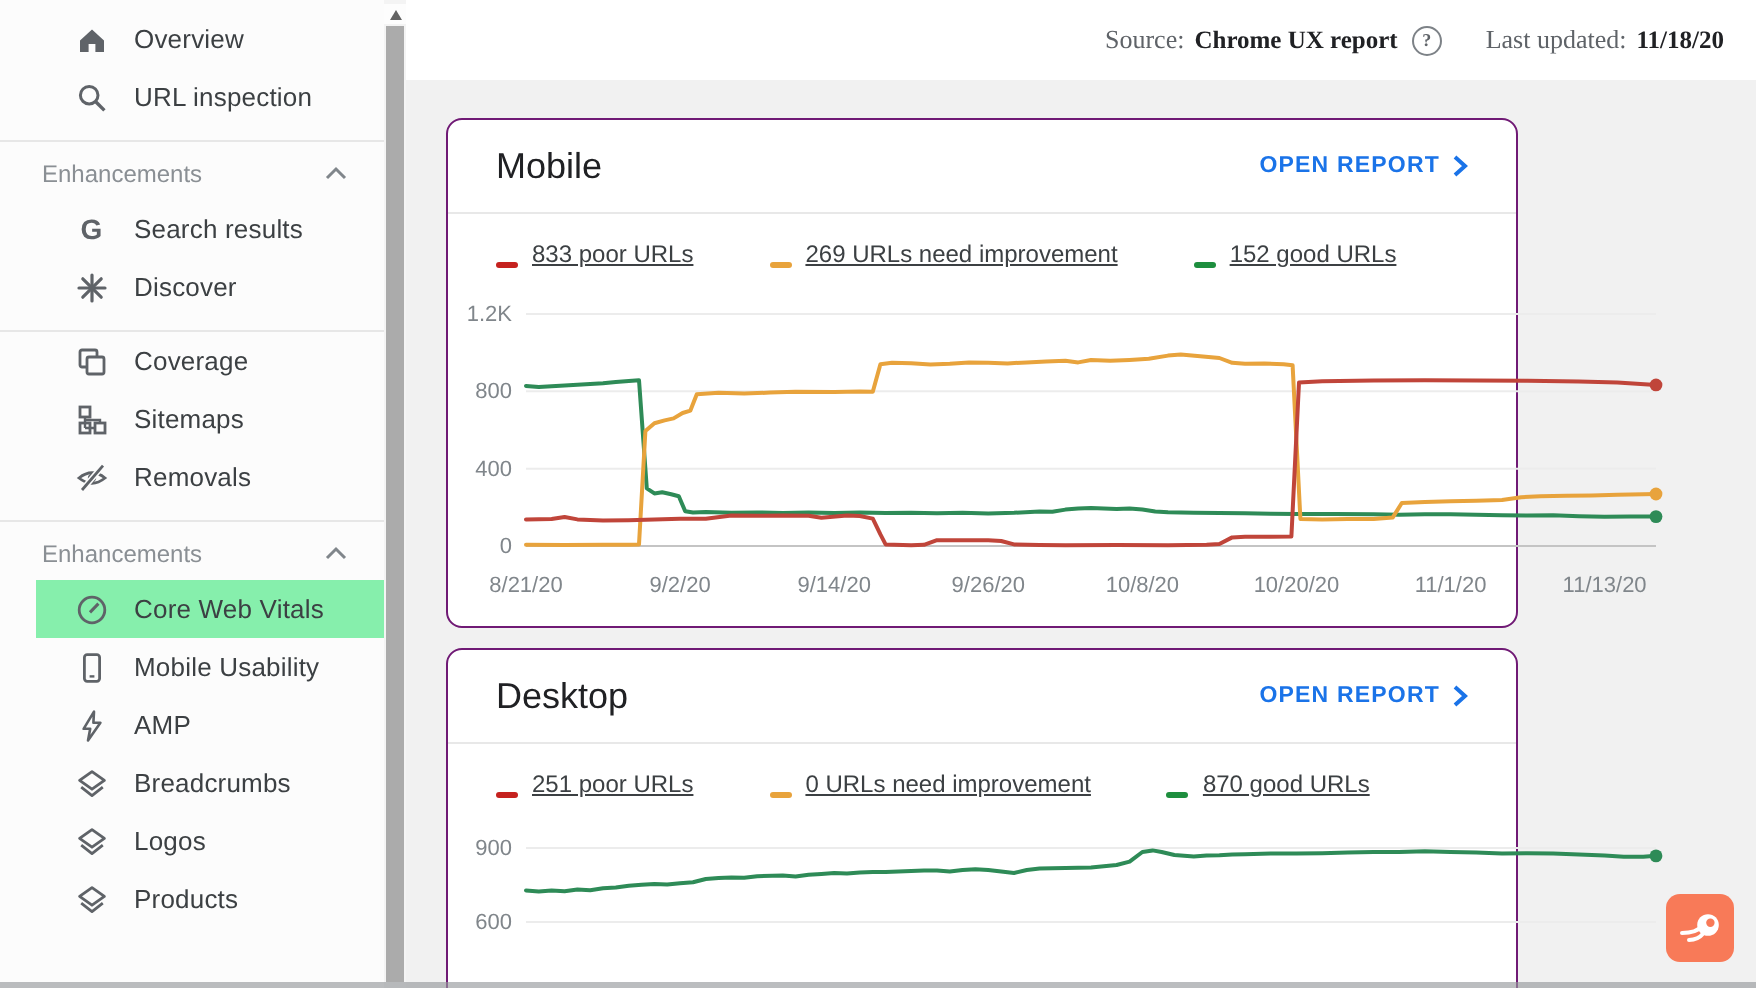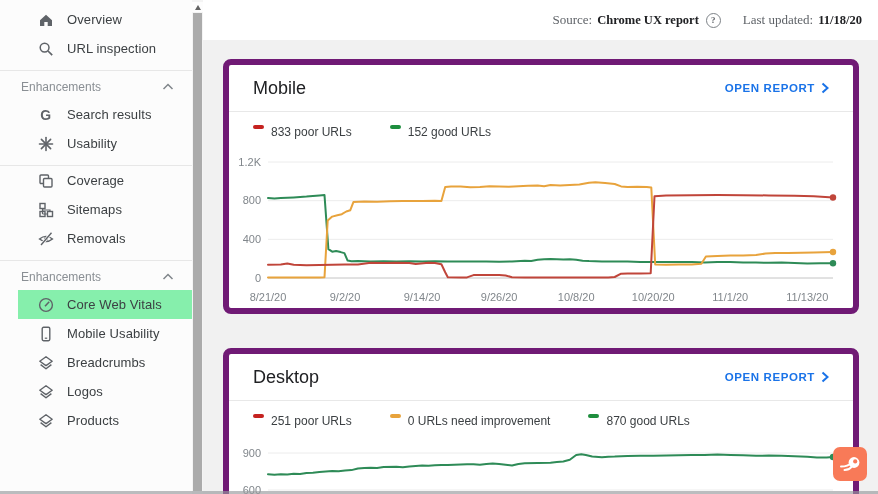--- a/index.html
+++ b/index.html
@@ -23,26 +23,26 @@
 
   
   .main{position:absolute;left:203px;top:0;right:0;bottom:0;}
   .topbar{height:40px;background:#fff;border-bottom:1px solid #e3e3e3;display:flex;align-items:center;justify-content:flex-end;padding-right:16px;font-size:13px;font-family:Liberation Serif, serif;}
   .topbar .muted{color:#5f6368;margin-right:5px;}
   .topbar .strong{color:#202124;font-weight:700;font-size:12.5px;}
   .help-icon{width:13px;height:13px;border:1.4px solid #7d8287;border-radius:50%;display:inline-flex;align-items:center;justify-content:center;
              font-size:9px;color:#5f6368;margin:0 22px 0 7px;font-weight:700;}
   .content{position:absolute;top:40px;left:0;right:0;bottom:0;background:#f1f1f1;padding:19px 0 0 20px;box-sizing:border-box;}
 
-  .card{width:636px;background:#fff;border:6px solid #701a75;border-radius:8px;box-sizing:border-box;margin-bottom:34px;height:255px;}
+  .card{width:536px;background:#fff;border:1px solid #701a75;border-radius:8px;box-sizing:border-box;margin-bottom:10px;height:255px;}
   .card-head{display:flex;justify-content:space-between;align-items:center;height:46px;padding:0 24px;border-bottom:1px solid #e8e8e8;}
   .card-title{font-size:18px;font-weight:400;color:#202124;margin:0;}
   .open-report{display:flex;align-items:center;gap:6px;color:#1a73e8;font-size:11.5px;font-weight:700;letter-spacing:.6px;text-decoration:none;cursor:pointer;}
   .legend{display:flex;align-items:center;gap:38px;padding:13px 0 0 24px;font-size:12px;color:#3c4043;}
-  .legend-item{display:flex;align-items:flex-start;}
+  .legend-item{display:flex;align-items:flex-end;text-decoration:underline;}
   .swatch{width:11px;height:3.5px;border-radius:2px;margin-right:7px;background:#999;}
   svg.chart{display:block;margin-top:4px;font-family:"Liberation Sans",sans-serif;}
 
   
   .watermark{position:absolute;left:833px;top:447px;width:34px;height:34px;border-radius:7px;background:#f87a58;
              display:flex;align-items:center;justify-content:center;}
   .bottom-edge{position:absolute;left:0;right:0;bottom:0;height:3px;background:#97999c;opacity:.65;}
 </style>
 </head>
 <body>
@@ -86,21 +86,21 @@
     </div>
     <div class="nav-item">
       <span class="nicon">
         <svg width="18" height="18" viewBox="0 0 18 18" stroke="#5f6368" stroke-width="1.6" stroke-linecap="round">
           <line x1="9" y1="2.5" x2="9" y2="15.5"></line>
             <line x1="2.5" y1="9" x2="15.5" y2="9"></line>
           <line x1="4.4" y1="4.4" x2="13.6" y2="13.6"></line>
             <line x1="13.6" y1="4.4" x2="4.4" y2="13.6"></line>
         </svg>
       </span>
-      <span class="nlabel">Usability</span>
+      <span class="nlabel">Discover</span>
     </div>
 
     <div class="group-divider"></div>
     <div class="nav-item">
       <span class="nicon">
         <svg width="18" height="18" viewBox="0 0 18 18">
             <rect x="3" y="3" width="8.5" height="8.5" rx="1" fill="none" stroke="#5f6368" stroke-width="1.4"></rect>
             <rect x="6.5" y="6.5" width="8.5" height="8.5" rx="1" fill="#fcfcfc" stroke="#5f6368" stroke-width="1.4"></rect>
           </svg>
       </span>
@@ -146,20 +146,28 @@
       <span class="nlabel">Core Web Vitals</span>
     </div>
     <div class="nav-item">
       <span class="nicon">
         <svg width="18" height="18" viewBox="0 0 18 18">
             <rect x="5.2" y="2.3" width="7.6" height="13.4" rx="1.4" fill="none" stroke="#5f6368" stroke-width="1.4"></rect>
             <line x1="7.8" y1="13.2" x2="10.2" y2="13.2" stroke="#5f6368" stroke-width="1.2"></line>
           </svg>
       </span>
       <span class="nlabel">Mobile Usability</span>
+    </div>
+    <div class="nav-item">
+      <span class="nicon">
+        <svg width="18" height="18" viewBox="0 0 18 18">
+            <path d="M10 1.8 L4.8 10.4 H8.1 L7 16.2 L13.2 7.4 H9.7 Z" fill="none" stroke="#5f6368" stroke-width="1.3" stroke-linejoin="round"></path>
+          </svg>
+      </span>
+      <span class="nlabel">AMP</span>
     </div>
     <div class="nav-item">
       <span class="nicon">
         <svg width="18" height="18" viewBox="0 0 18 18" fill="none" stroke="#5f6368" stroke-width="1.4" stroke-linejoin="round">
           <path d="M9 2.8 L15.2 7.2 L9 11.6 L2.8 7.2 Z"></path>
             <path d="M3.6 10.6 L9 14.8 L14.4 10.6"></path>
         </svg>
       </span>
       <span class="nlabel">Breadcrumbs</span>
     </div>
@@ -209,20 +217,24 @@
             <span>OPEN REPORT</span>
             <svg width="8" height="12" viewBox="0 0 8 12">
                 <polyline points="1.5,1.5 6.5,6 1.5,10.5" fill="none" stroke="#1a73e8" stroke-width="2"></polyline>
               </svg>
           </a>
         </div>
         <div class="legend">
           <div class="legend-item">
             <span class="swatch" style="background: rgb(197, 34, 31);"></span>
             <span>833 poor URLs</span>
+          </div>
+          <div class="legend-item">
+            <span class="swatch" style="background: rgb(232, 163, 60);"></span>
+            <span>269 URLs need improvement</span>
           </div>
           <div class="legend-item">
             <span class="swatch" style="background: rgb(30, 142, 62);"></span>
             <span>152 good URLs</span>
           </div>
         </div>
         <svg class="chart" width="634" height="170">
             <line x1="39" x2="604" y1="135" y2="135" stroke="#c4c4c4" stroke-width="1"></line>
             <text x="32" y="138.5" text-anchor="end" fill="#80868b" font-size="11">0</text>
             <line x1="39" x2="604" y1="96.33333333333333" y2="96.33333333333333" stroke="#ececec" stroke-width="1"></line>

